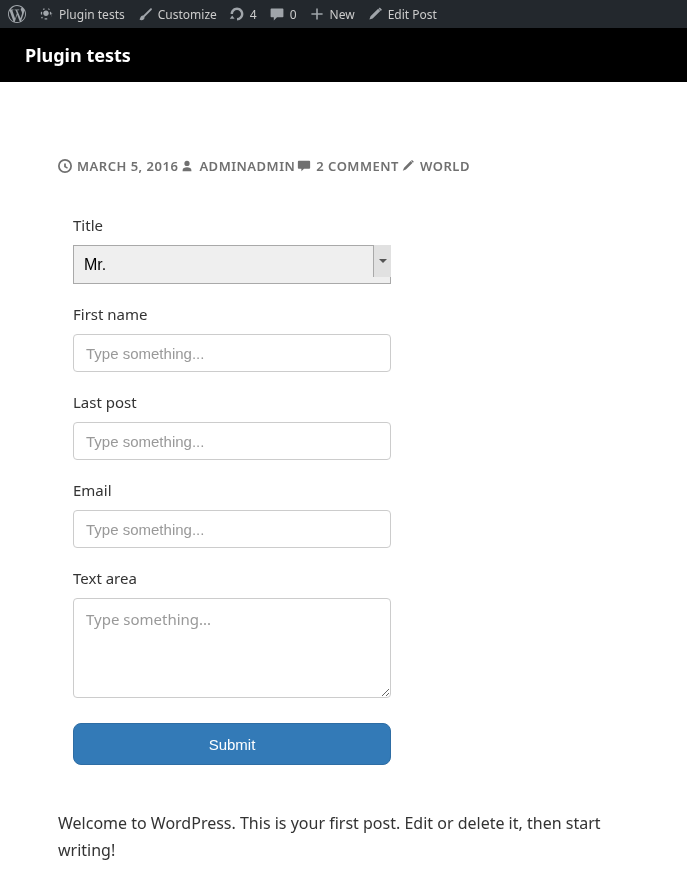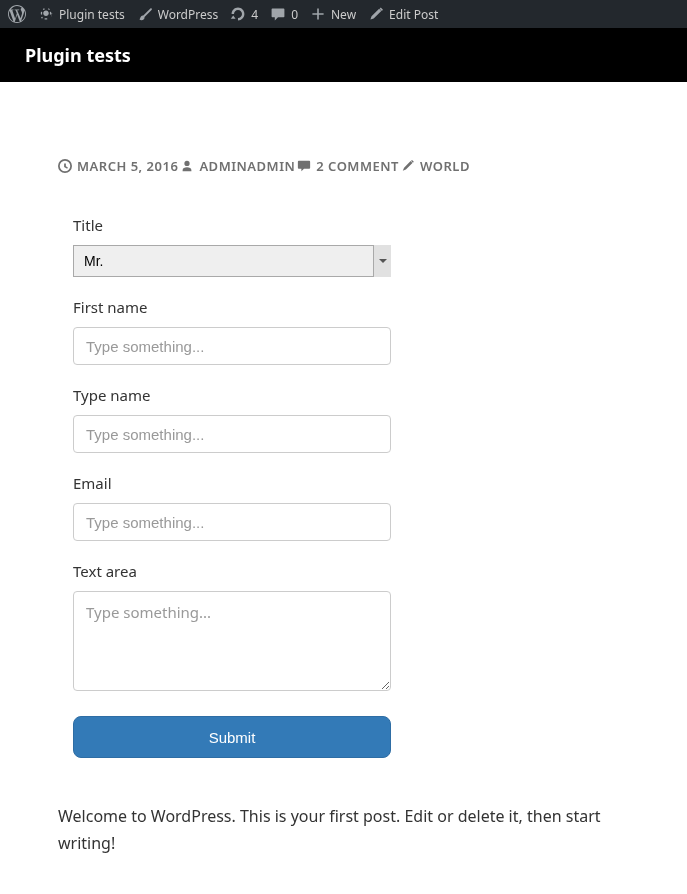--- a/index.html
+++ b/index.html
@@ -15,21 +15,21 @@
     
     .content { padding: 75px 58px 20px 58px; }
     .post-title { font-size: 38px; font-weight: 300; color: #333; letter-spacing: 1px; margin-bottom: 8px; }
     .post-meta { display: flex; gap: 2px; color: #707070; font-size: 13px; font-weight: 600; letter-spacing: 0.5px; margin-bottom: 40px; }
     .meta-item { display: flex; align-items: center; gap: 5px; cursor: pointer; }
     .meta-item svg { width: 14px; height: 14px; fill: #707070; }
     
     .form-container { padding: 0 15px; max-width: 410px; }
     .form-group { margin-bottom: 20px; }
     .form-label { font-size: 15px; color: #333; display: block; margin-bottom: 10px; }
-    .form-select { width: 318px; height: 32px; border: 1px solid #a9a9a9; padding: 4px 6px; font-size: 14px; background: #efefef; }
+    .form-select { width: 318px; height: 39px; border: 1px solid #a9a9a9; padding: 4px 6px; font-size: 16px; background: #efefef; }
     .select-wrap { position: relative; width: 318px; }
     .sel-btn { position: absolute; right: 0; top: 0; width: 18px; height: 32px; background: #e1e1e1; border-left: 1px solid #a9a9a9; display: flex; align-items: center; justify-content: center; pointer-events: none; }
     .sel-btn svg { width: 10px; height: 10px; fill: #555; }
     .form-input { width: 318px; height: 38px; border: 1px solid #ccc; border-radius: 4px; padding: 0 12px; font-size: 15px; }
     .form-input::placeholder { color: #999; }
     .form-textarea { width: 318px; height: 100px; border: 1px solid #ccc; border-radius: 4px; padding: 10px 12px; font-size: 15px; resize: both; font-family: inherit; }
     .form-textarea::placeholder { color: #999; }
     .submit-btn { width: 318px; height: 42px; background: #337ab7; color: #fff; border: 1px solid #2e6da4; border-radius: 8px; font-size: 15px; cursor: pointer; }
     
     .post-body { font-size: 16px; color: #333; line-height: 1.7; margin-top: 45px; }
@@ -46,21 +46,21 @@
   <div class="admin-bar-item">
     <svg viewBox="0 0 20 20">
         <path d="M3.8 14c.3.7.7 1.4 1.2 1.9l1.1-1.1c-.3-.4-.6-.8-.8-1.3l-1.5.5zm8 2.7l-.5-1.5c-.5.2-.9.2-1.4.2s-.9-.1-1.4-.2l-.5 1.5c.6.2 1.2.3 1.9.3s1.3-.1 1.9-.3zM15 4c-.6-.6-1.3-1-2-1.3l-.5 1.5c.5.2.9.5 1.3.8L15 4zm-9 0l1.1 1.1c.4-.3.8-.6 1.3-.8L7.9 2.8C7.2 3 6.5 3.4 6 4zm10.2 3.1l-1.5.5c.2.5.2.9.2 1.4s-.1.9-.2 1.4l1.5.5c.2-.6.3-1.2.3-1.9s-.1-1.3-.3-1.9zm-12.4 0C3.6 7.7 3.5 8.3 3.5 9s.1 1.3.3 1.9l1.5-.5c-.2-.5-.2-.9-.2-1.4s.1-.9.2-1.4l-1.5-.5zm12.4 6.9c.3-.7.5-1.4.7-2.1L16.3 12c.1-.3.2-.7.2-1s-.1-.7-.2-1l1.6.1c-.2-.7-.4-1.4-.7-2.1M10 5.5c1.9 0 3.5 1.6 3.5 3.5S11.9 12.5 10 12.5 6.5 10.9 6.5 9 8.1 5.5 10 5.5z"></path>
       </svg>
     <span>Plugin tests</span>
   </div>
   <div class="admin-bar-item">
     <svg viewBox="0 0 20 20">
         <path d="M18.3 3.2c-.4-.4-1.1-.4-1.6 0L7.9 12c-.9-.2-2 .1-2.7.8-1 1-1.1 2.9-2.2 3.9 1.7 1.7 4.3 1.1 5.6-.2.7-.7 1-1.8.8-2.7l8.8-8.8c.5-.4.5-1.3.1-1.8z"></path>
       </svg>
-    <span>WordPress</span>
+    <span>Customize</span>
   </div>
   <div class="admin-bar-item">
     <svg viewBox="0 0 20 20">
         <path d="M10 2c-4.4 0-8 3.6-8 8h3c0-2.8 2.2-5 5-5s5 2.2 5 5-2.2 5-5 5v3c4.4 0 8-3.6 8-8s-3.6-8-8-8zM4 12l-3 4h6l-3-4z"></path>
       </svg>
     <span>4</span>
   </div>
   <div class="admin-bar-item">
     <svg viewBox="0 0 20 20">
         <path d="M3 3h14c.6 0 1 .4 1 1v9c0 .6-.4 1-1 1h-7l-4 4v-4H3c-.6 0-1-.4-1-1V4c0-.6.4-1 1-1z"></path>
@@ -126,21 +126,21 @@
               <path d="M1 3l4 4 4-4z"></path>
             </svg>
         </div>
       </div>
     </div>
     <div class="form-group">
       <label class="form-label">First name</label>
       <input class="form-input" type="text" placeholder="Type something..." style="">
     </div>
     <div class="form-group">
-      <label class="form-label">Type name</label>
+      <label class="form-label">Last post</label>
       <input class="form-input" type="text" placeholder="Type something..." style="">
     </div>
     <div class="form-group">
       <label class="form-label">Email</label>
       <input class="form-input" type="text" placeholder="Type something..." style="">
     </div>
     <div class="form-group">
       <label class="form-label">Text area</label>
       <textarea class="form-textarea" placeholder="Type something..." style=""></textarea>
     </div>

